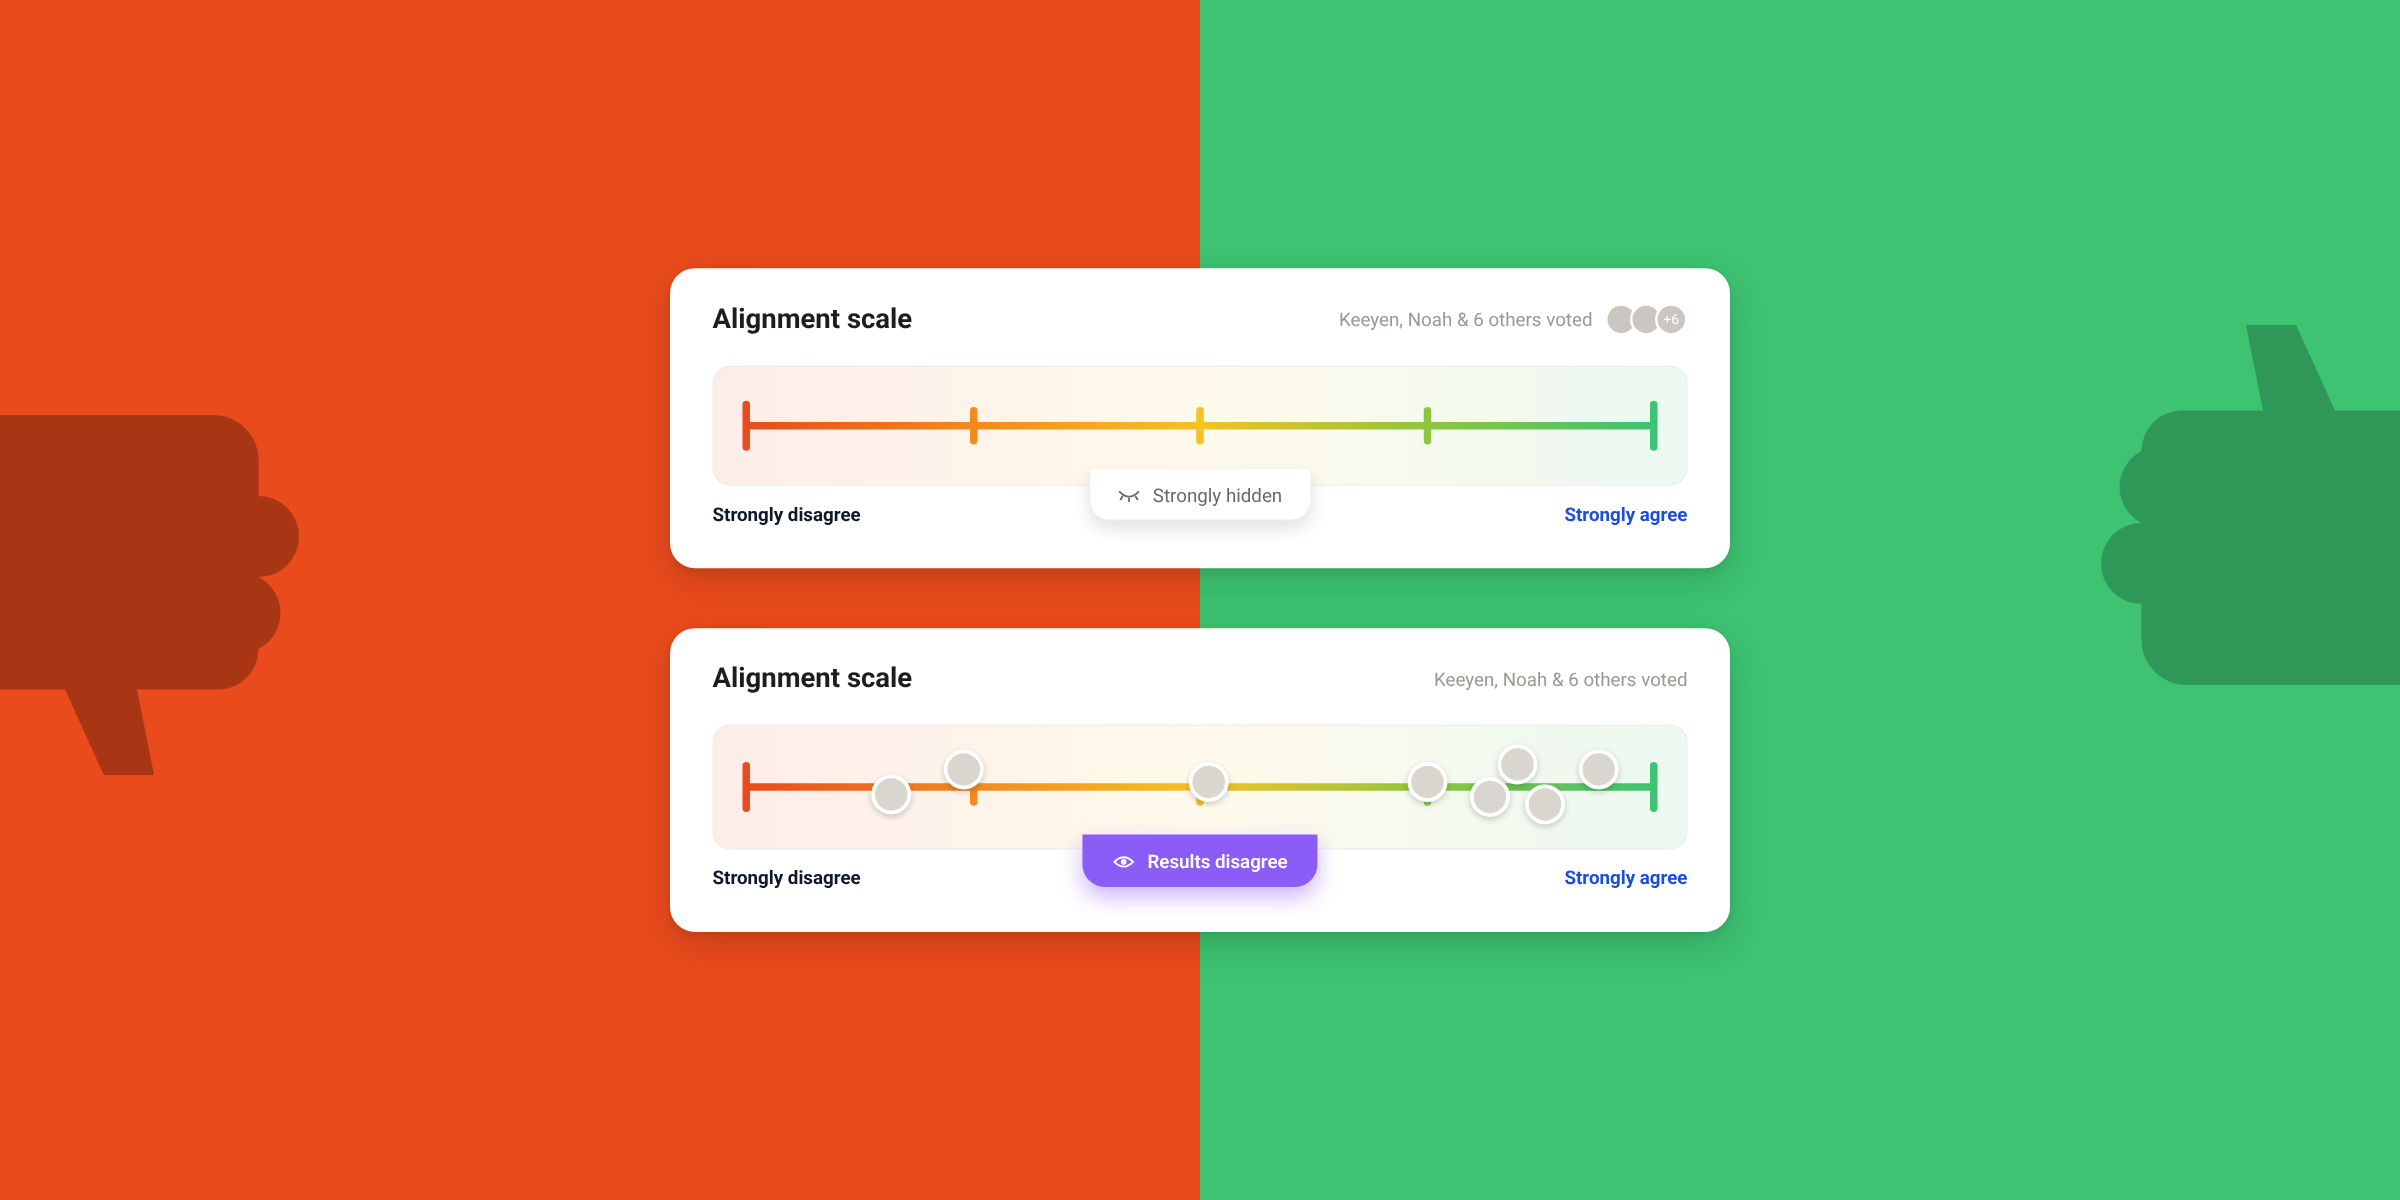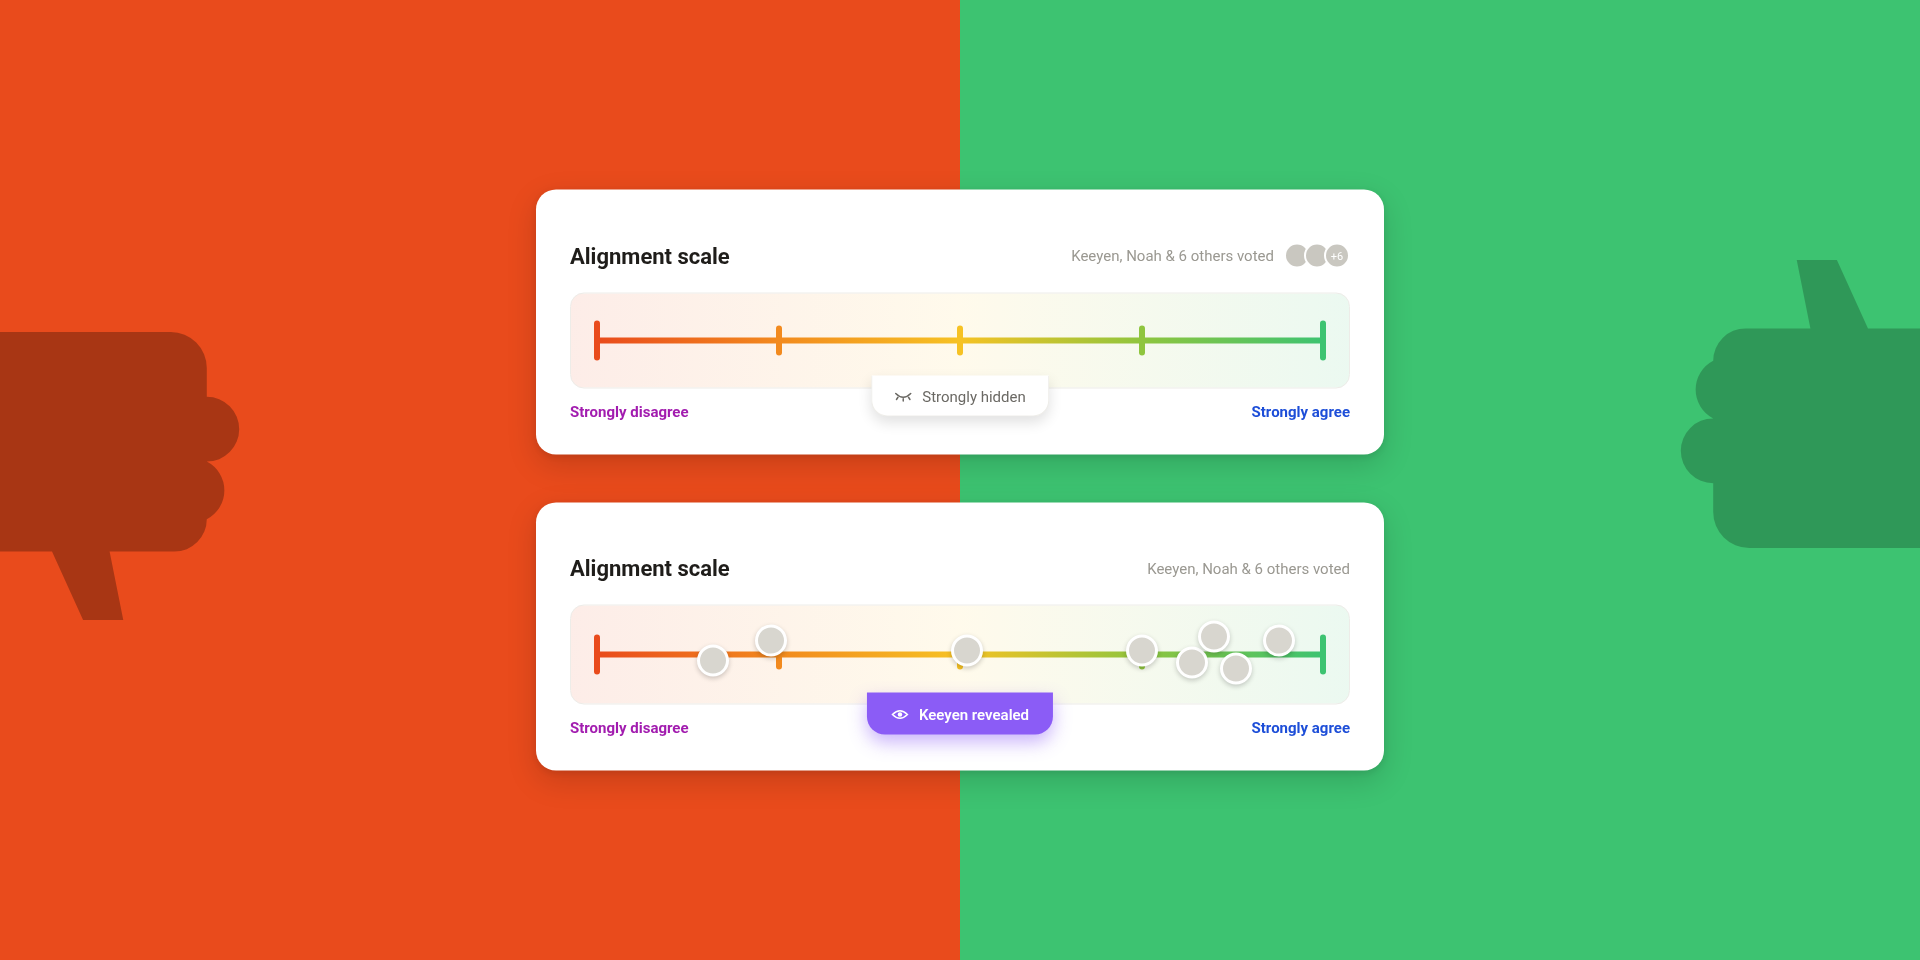--- a/index.html
+++ b/index.html
@@ -51,21 +51,20 @@
     border-radius: 20px;
     box-shadow: 0 10px 30px rgba(0,0,0,0.15), 0 2px 6px rgba(0,0,0,0.08);
     padding: 28px 34px 34px;
     position: relative;
   }
   .card-header {
     display: flex;
     align-items: center;
     justify-content: space-between;
     margin-bottom: 24px;
-    margin-top: 25px;
   }
   .title {
     font-size: 22px;
     font-weight: 700;
     color: #1f1d1a;
   }
   .voters-wrap {
     display: flex;
     align-items: center;
     gap: 10px;
@@ -126,21 +125,21 @@
   .t3 { left: 75%;  background: #8fc53e; }
   .t4 { left: 100%; background: #3dc371; }
 
   .labels {
     display: flex;
     justify-content: space-between;
     margin-top: 14px;
     font-size: 15px;
     font-weight: 700;
   }
-  .label-left  { color: #a21caf; }
+  .label-left  { color: #0f172a; }
   .label-right { color: #1d4ed8; }
 
   .pill {
     position: absolute;
     left: 50%;
     transform: translateX(-50%);
     display: flex;
     align-items: center;
     gap: 10px;
     font-size: 15px;
@@ -266,21 +265,21 @@
             <span class="vote-avatar" style="left: 85%; transform: translate(-50%, calc(-50% - 18px));"></span>
             <span class="vote-avatar" style="left: 88%; transform: translate(-50%, calc(-50% + 14px));"></span>
             <span class="vote-avatar" style="left: 94%; transform: translate(-50%, calc(-50% - 14px));"></span>
           </div>
       </div>
       <div class="pill pill-revealed">
         <svg class="eye-icon" viewBox="0 0 24 16">
           <path d="M2 8 Q12 -2 22 8 Q12 18 2 8 Z" stroke="#fff" stroke-width="2" fill="none"></path>
           <circle cx="12" cy="8" r="3" fill="#fff"></circle>
         </svg>
-        <span>Keeyen revealed</span>
+        <span>Results disagree</span>
       </div>
     </div>
 
     <div class="labels">
       <span class="label-left">Strongly disagree</span>
       <span class="label-right">Strongly agree</span>
     </div>
   </div>
 
 </div>

